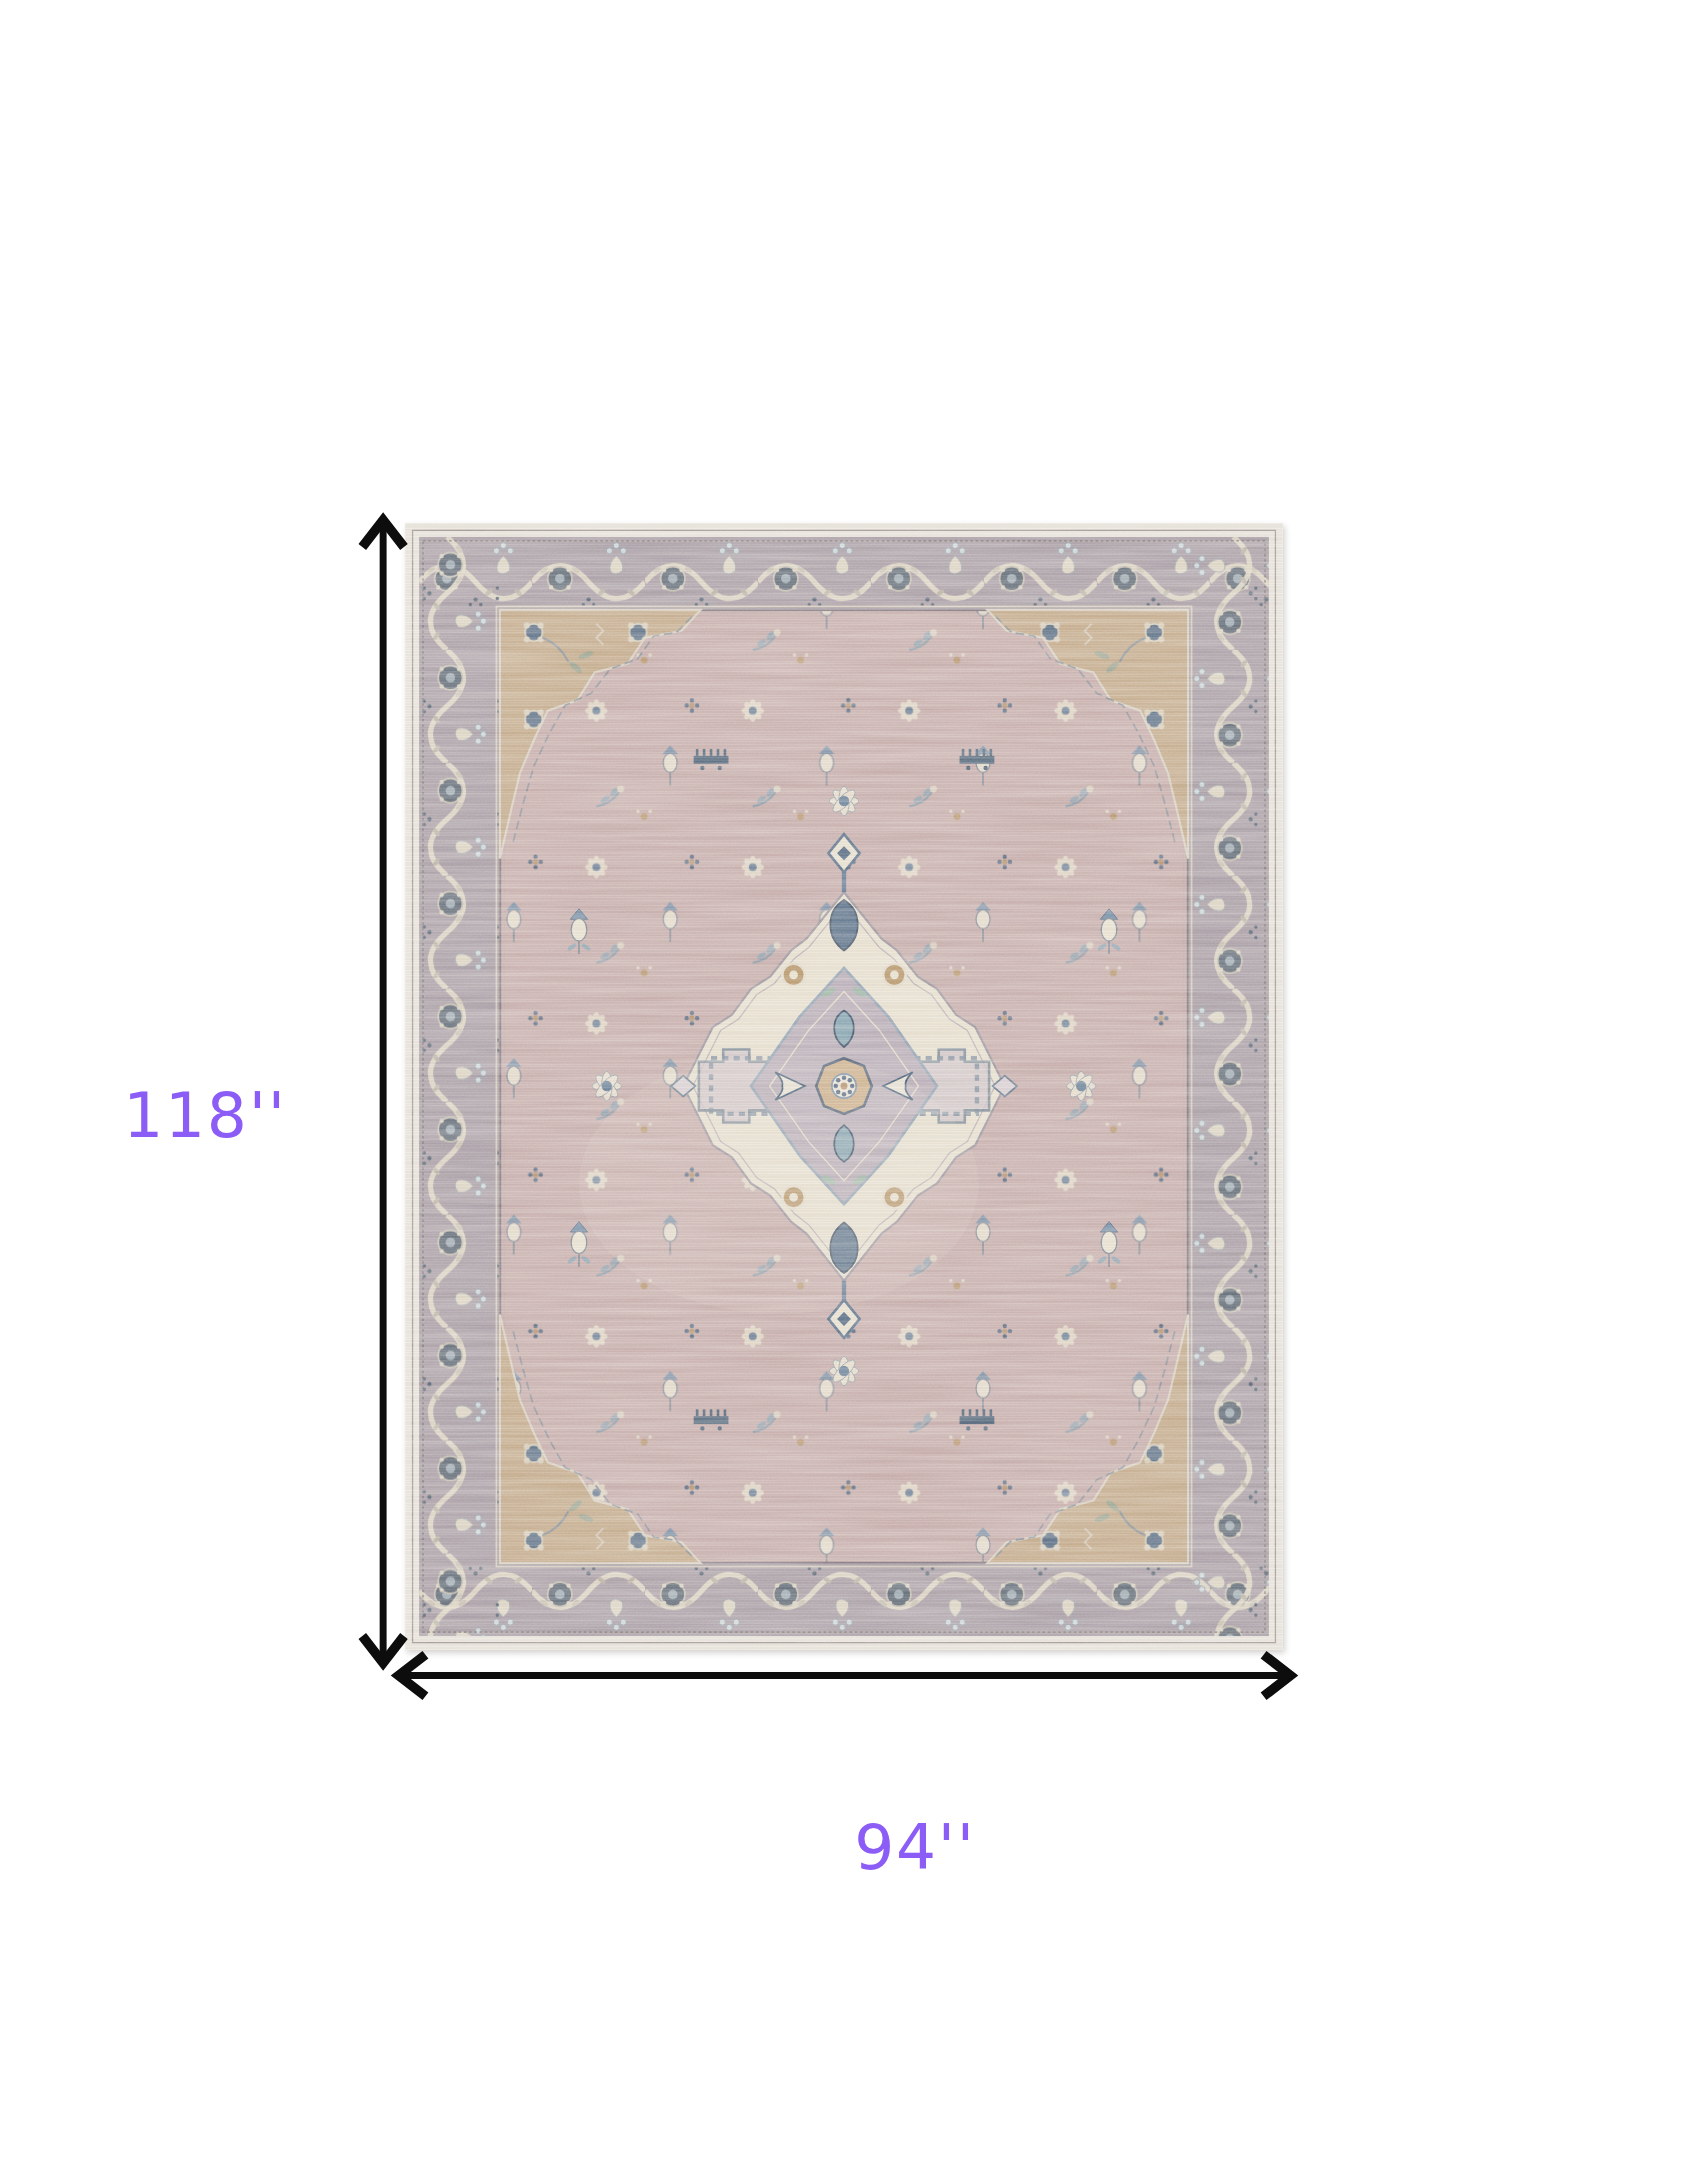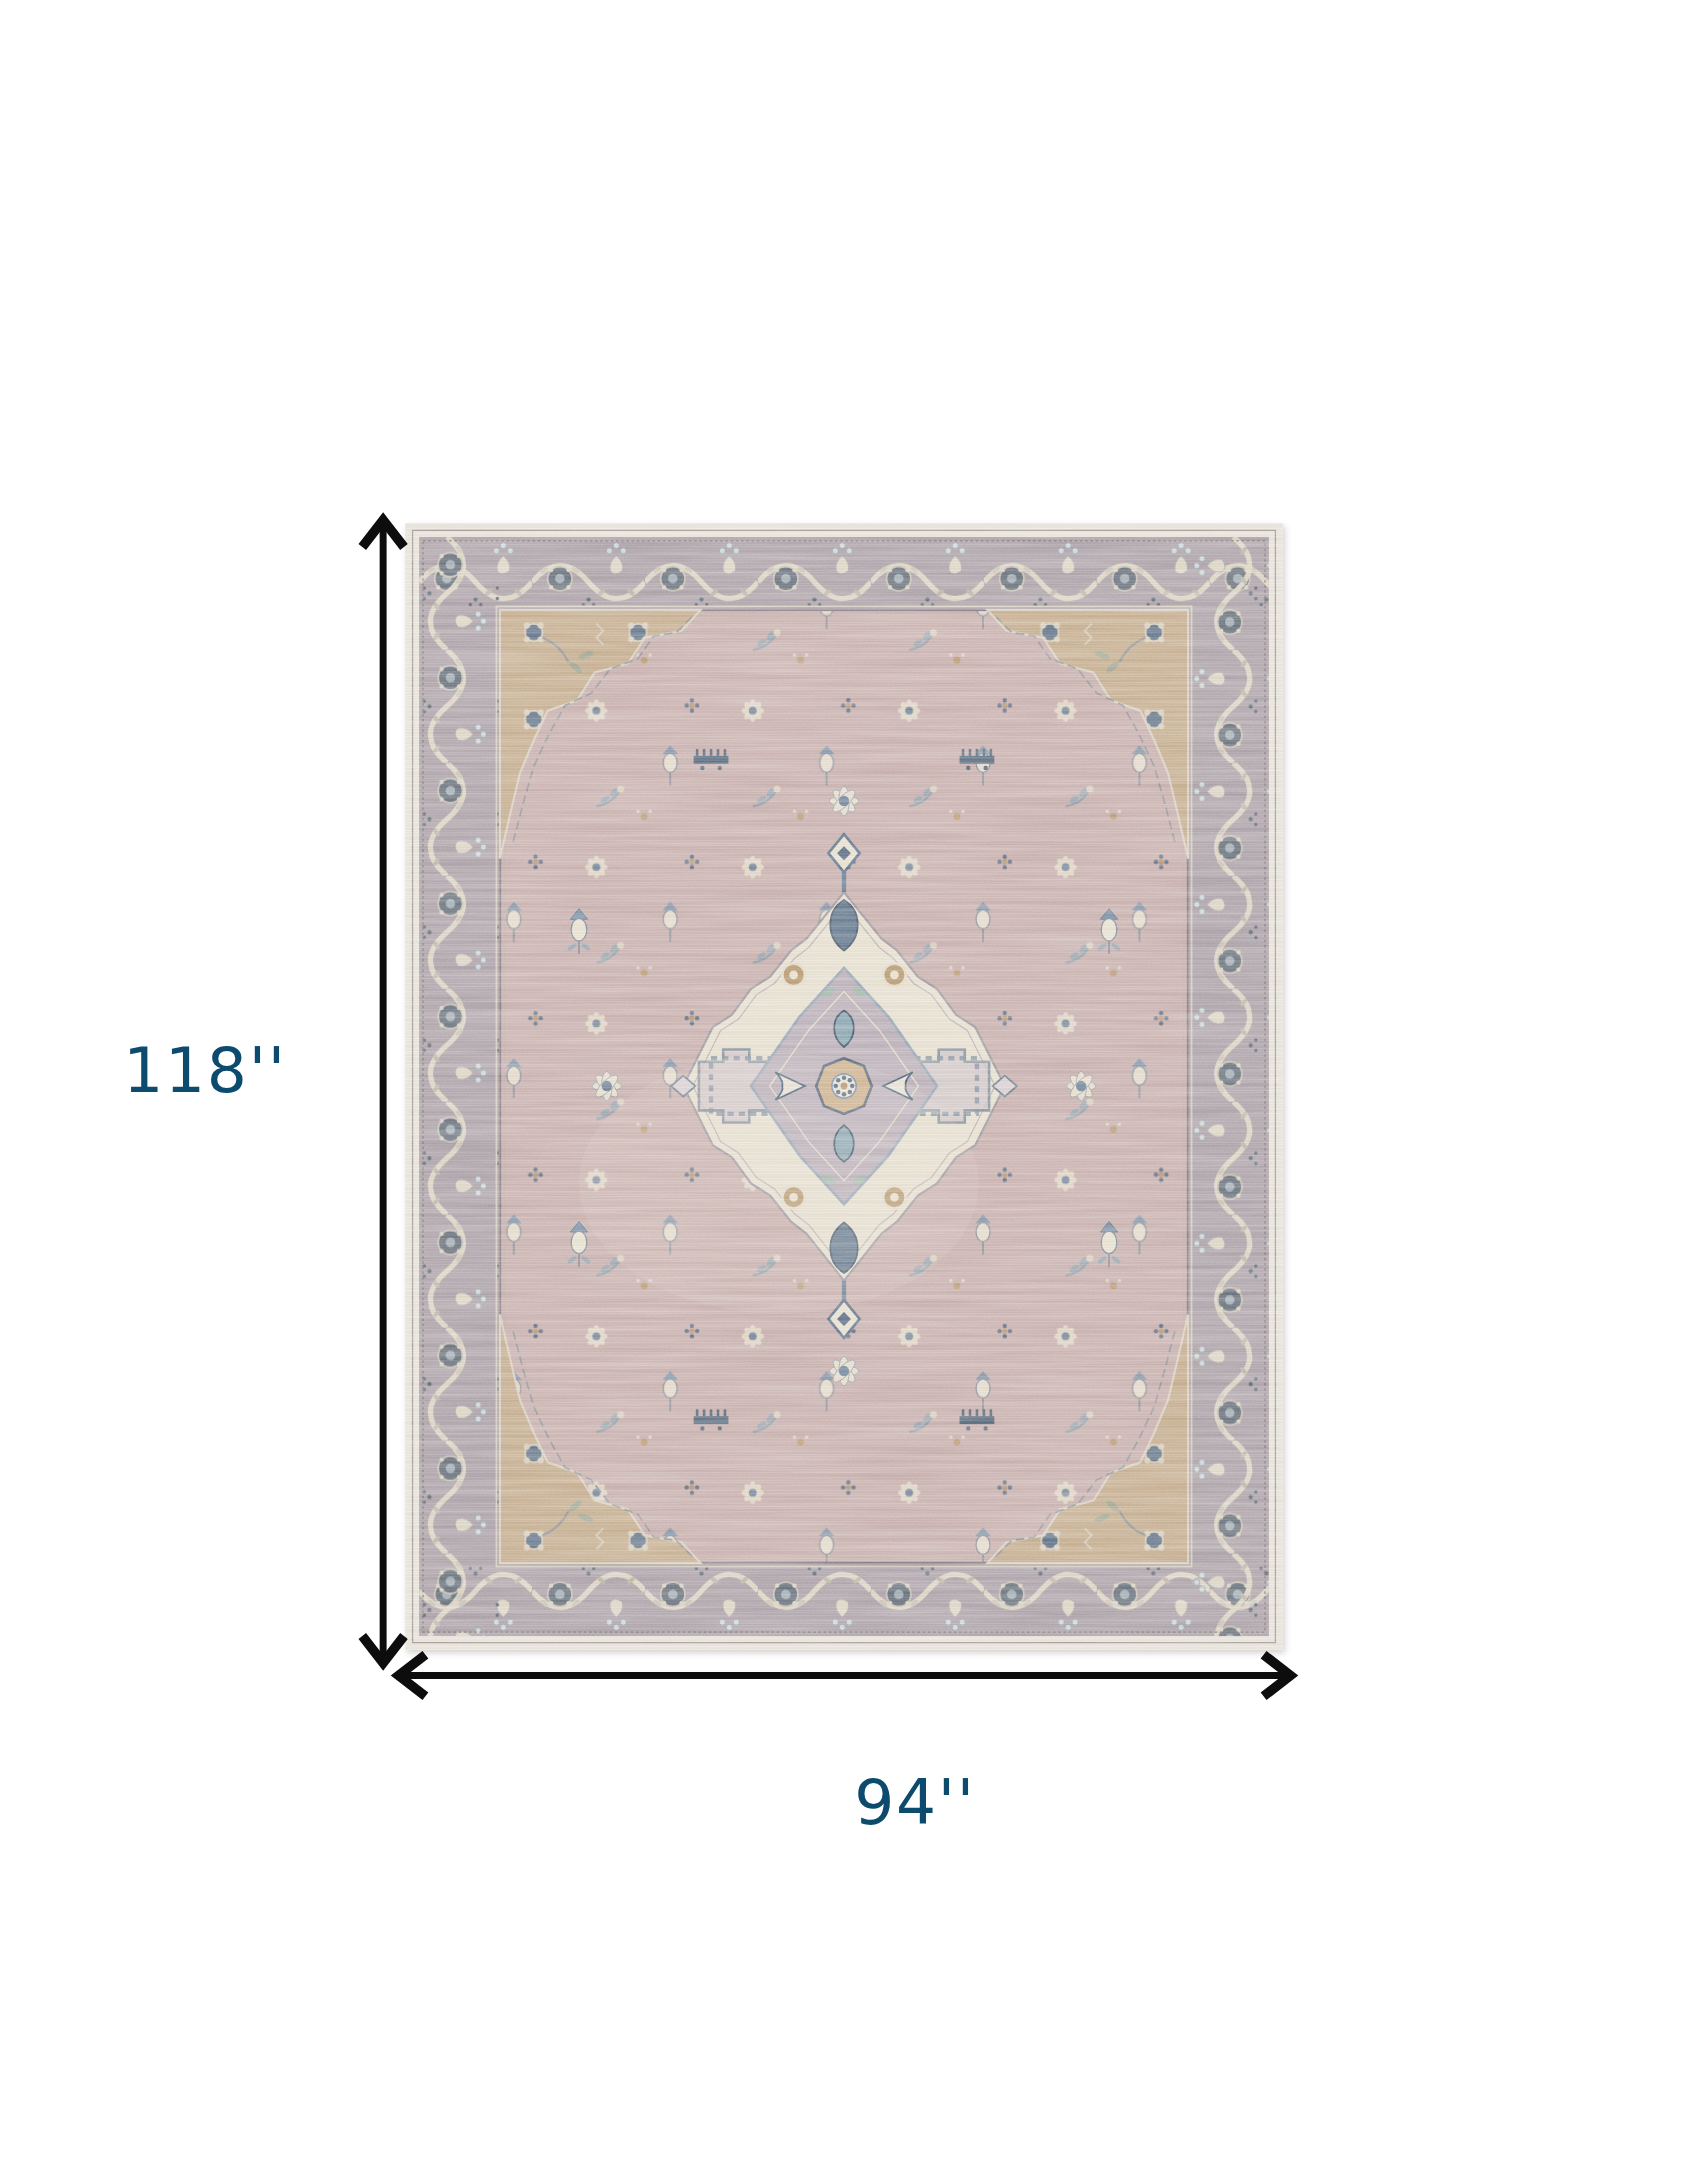--- a/index.html
+++ b/index.html
@@ -21,23 +21,24 @@
       repeating-linear-gradient(180deg, rgba(255,255,255,0.05) 0 0.9px, rgba(70,60,60,0.03) 0.9px 2.6px);
   }
   .arrow{position:absolute;}
   #v-arrow{left:351px;top:511px;}
   #h-arrow{left:389px;top:1646px;}
   .dim-label{
     position:absolute;
     transform:translate(-50%,-50%);
     font-size:63px;
     font-weight:500;
-    color:#0c4a6e;
+    color:#8b5cf6;
     letter-spacing:1.7px;
     white-space:nowrap;
+    margin-top:45px;
   }
   #height-label{left:205px;top:1070px;}
   #width-label{left:915px;top:1802px;text-align:right;}
 </style>
 </head>
 <body>
 
 <div class="canvas">
 
   <div class="rug">

